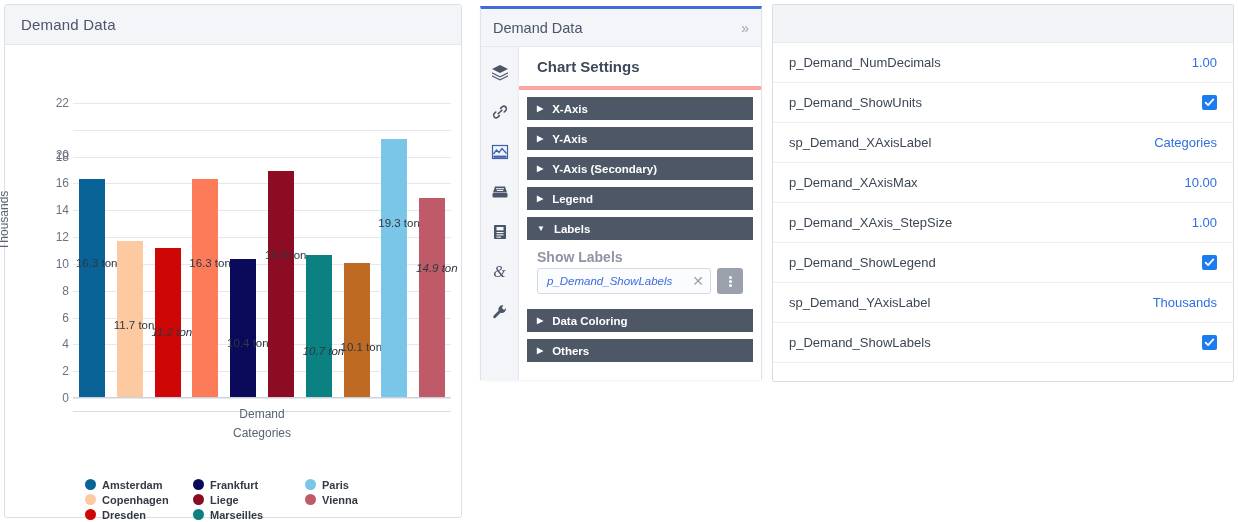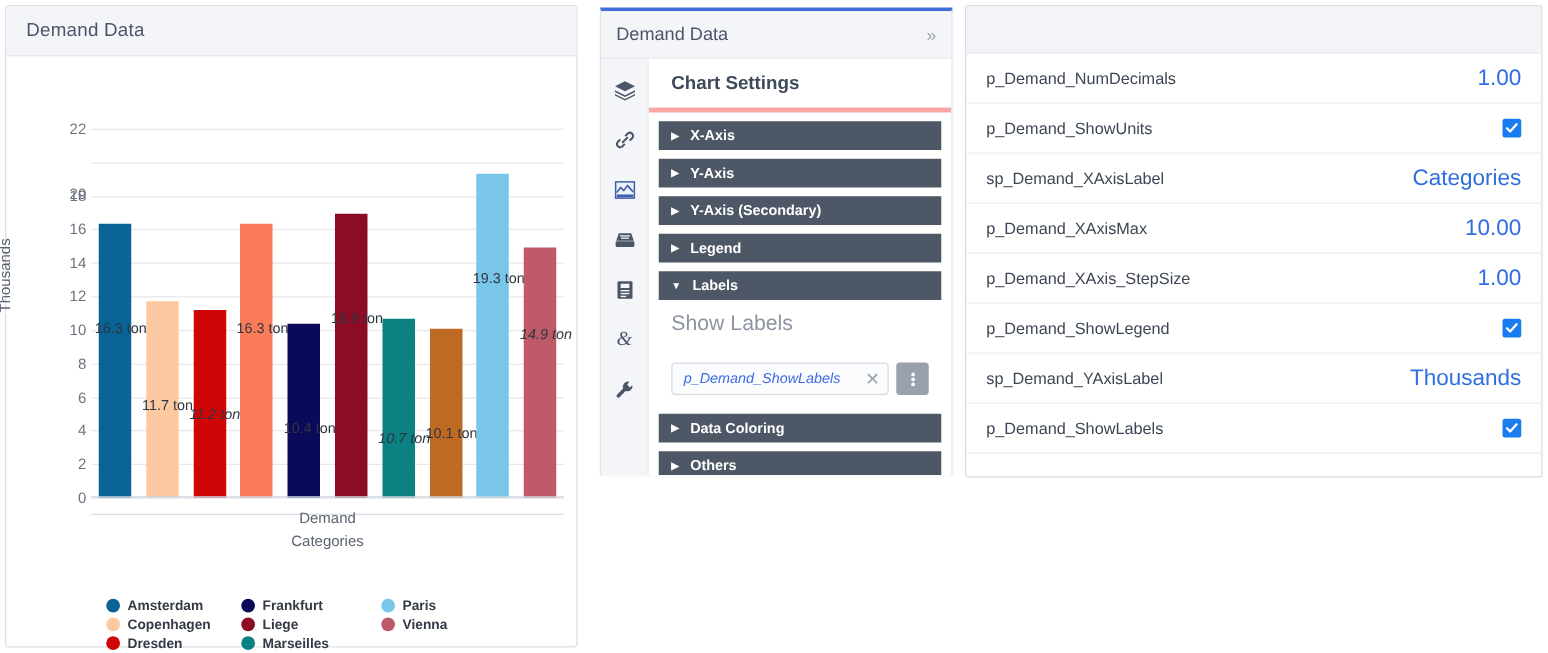--- a/index.html
+++ b/index.html
@@ -116,21 +116,21 @@
   .acc-list { padding: 7px 8px 0 8px; }
   .acc-row {
     background: #4e5766; color: #fff;
     height: 23px; display: flex; align-items: center;
     padding-left: 10px; margin-bottom: 7px;
     font-size: 11.5px; font-weight: bold;
     cursor: pointer;
   }
   .acc-caret { font-size: 8px; margin-right: 9px; line-height: 1; }
   .acc-panel { padding: 2px 10px 8px 10px; margin-bottom: 7px; }
-  .field-label { font-size: 17px; color: #8d95a3; font-weight: normal; margin-bottom: 21px; }
+  .field-label { font-size: 14px; color: #8d95a3; font-weight: bold; margin-bottom: 3px; }
   .field-row { display: flex; align-items: center; gap: 6px; }
   .field-input {
     flex: 1; height: 26px; border: 1px solid #d4d9e2; border-radius: 3px;
     background: #fbfcfe; display: flex; align-items: center; justify-content: space-between;
     padding: 0 6px 0 9px;
   }
   .field-value { font-size: 11.5px; color: #3d6ae0; font-style: italic; }
   .clear-x { font-size: 14px; color: #9aa3b0; cursor: pointer; line-height: 1; }
   .kebab-btn {
     width: 26px; height: 26px; background: #9aa1ac; border-radius: 3px;
@@ -145,21 +145,21 @@
     background: #fff;
     border: 1px solid #d9dce3;
     border-radius: 2px;
   }
   .param-header { height: 38px; background: #f2f4f8; border-bottom: 1px solid #e8eaee; }
   .param-row {
     height: 40px; display: flex; align-items: center; justify-content: space-between;
     padding: 0 16px; border-bottom: 1px solid #eceef2;
   }
   .param-name { font-size: 13px; color: #3c4654; }
-  .param-val { font-size: 18px; color: #2f6fe0; }
+  .param-val { font-size: 13px; color: #2f6fe0; }
   .param-check {
     width: 15px; height: 15px; background: #1a7cf0; border-radius: 2px;
     display: flex; align-items: center; justify-content: center;
   }
   .param-check svg { display: block; }
   .param-filler { height: 18px; }
 </style>
 </head>
 <body>
 

